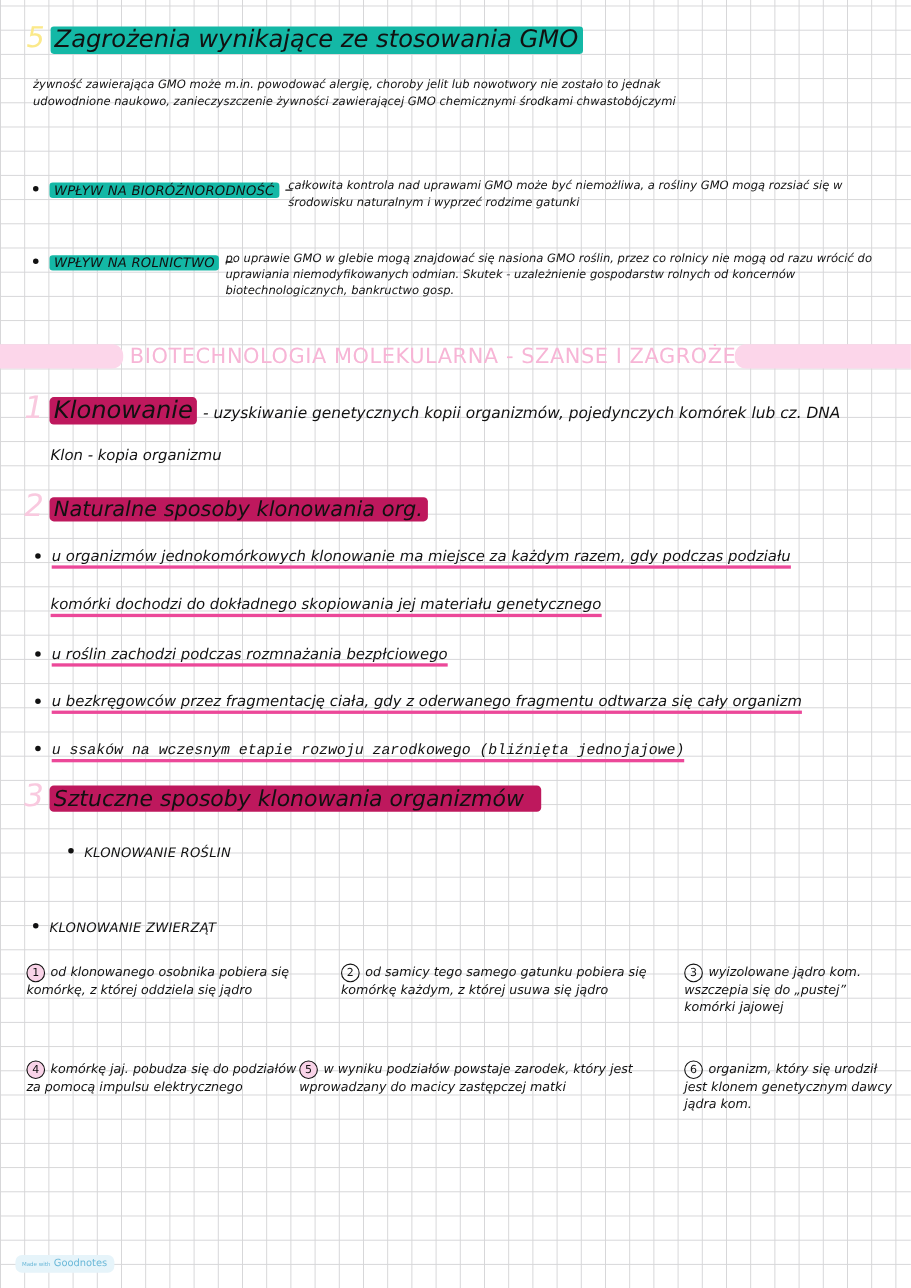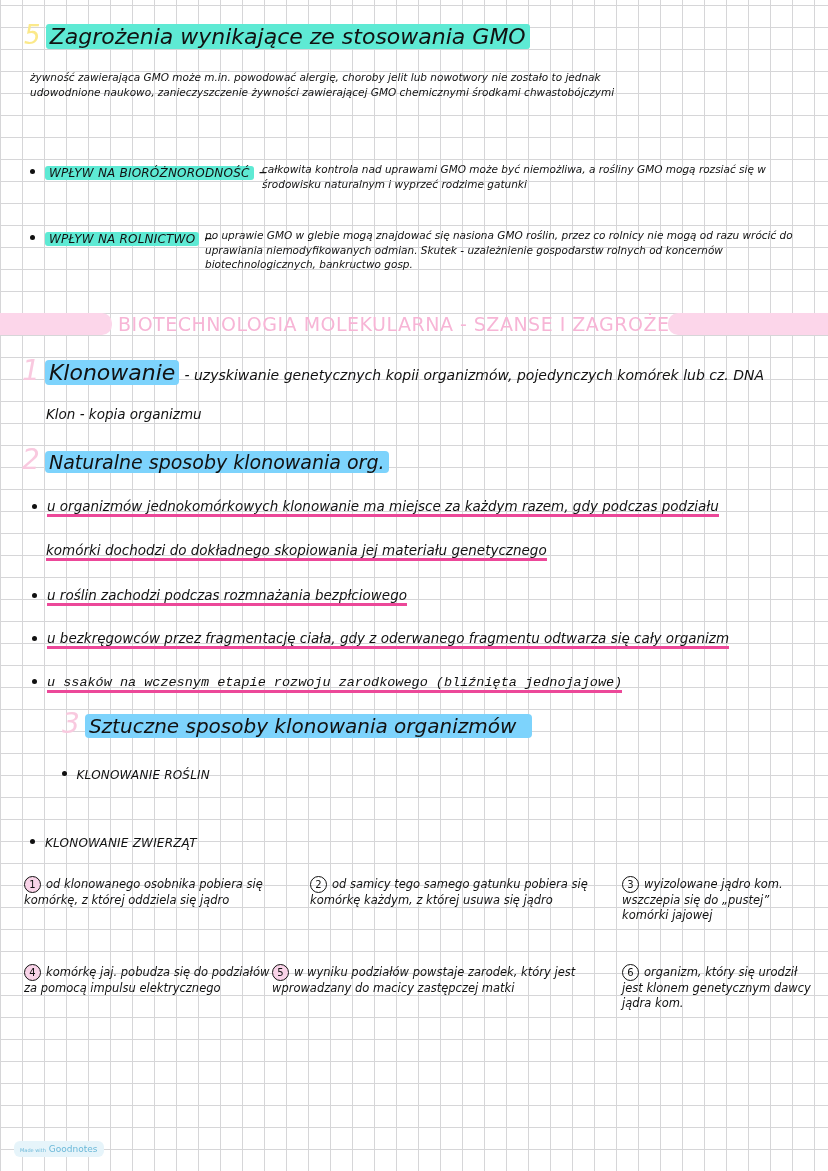--- a/index.html
+++ b/index.html
@@ -11,22 +11,22 @@
       linear-gradient(to bottom, #d6d6d8 1px, transparent 1px);
     background-size: 22px 22px;
     background-position: 0px 5px;
     font-family: "DejaVu Sans", sans-serif;
     color: #111;
   }
   .abs { position: absolute; }
   .hand { font-family: "DejaVu Sans", sans-serif; font-style: italic; }
   .num-big { font-size: 28px; font-weight: 300; line-height: 1; }
   .h-title { font-size: 22px; line-height: 28px; white-space: nowrap; }
-  .hl-yellow { background: #5eead4; border-radius: 3px; padding: 0 4px; }
-  .hl-pink { background: #7dd3fc; border-radius: 4px; padding: 0 4px; }
+  .hl-yellow { background: #14b8a6; border-radius: 3px; padding: 0 4px; }
+  .hl-pink { background: #be185d; border-radius: 4px; padding: 0 4px; }
   .label-caps { font-size: 12px; letter-spacing: 0.2px; }
   .desc { font-size: 10.5px; line-height: 14.5px; }
   .body-line { font-size: 13.5px; line-height: 20px; white-space: nowrap; }
   .ul-pink { border-bottom: 3px solid #ec4899; }
   .dot { display: inline-block; width: 5px; height: 5px; border-radius: 50%; background: #111; margin: 0 10px 2px 0; vertical-align: middle; }
   .circle-num {
     display: inline-block; width: 15px; height: 15px; border: 1.5px solid #111; border-radius: 50%;
     font-size: 10px; line-height: 15px; text-align: center; font-style: normal; vertical-align: middle; margin-right: 5px;
   }
   .circle-num.pink { background: #f9d3e8; }
@@ -102,21 +102,21 @@
 <div class="abs hand body-line" style="left:32px; top:585px;">
   <span class="dot"></span><span class="ul-pink">u roślin zachodzi podczas rozmnażania bezpłciowego</span>
 </div>
 <div class="abs hand body-line" style="left:32px; top:628px;">
   <span class="dot"></span><span class="ul-pink">u bezkręgowców przez fragmentację ciała, gdy z oderwanego fragmentu odtwarza się cały organizm</span>
 </div>
 <div class="abs hand body-line" style="left:32px; top:673px;font-family:Liberation Mono, monospace;">
   <span class="dot"></span><span class="ul-pink">u ssaków na wczesnym etapie rozwoju zarodkowego (bliźnięta jednojajowe)</span>
 </div>
 
-<div class="abs hand" style="left:22px; top:710px; white-space:nowrap;margin-left:40px;">
+<div class="abs hand" style="left:22px; top:710px; white-space:nowrap;">
   <span class="num-big" style="color:#f9c9df;">3</span>
   <span class="h-title hl-pink" style="font-size:20px; padding-right:16px;">Sztuczne sposoby klonowania organizmów</span>
 </div>
 
 <div class="abs hand" style="left:30px; top:764px; width:790px;">
   <div style="display:flex;">
     <div style="white-space:nowrap; width:180px;text-align:right;">
       <span class="dot"></span><span class="label-caps">KLONOWANIE ROŚLIN</span>
     </div>
   </div>

